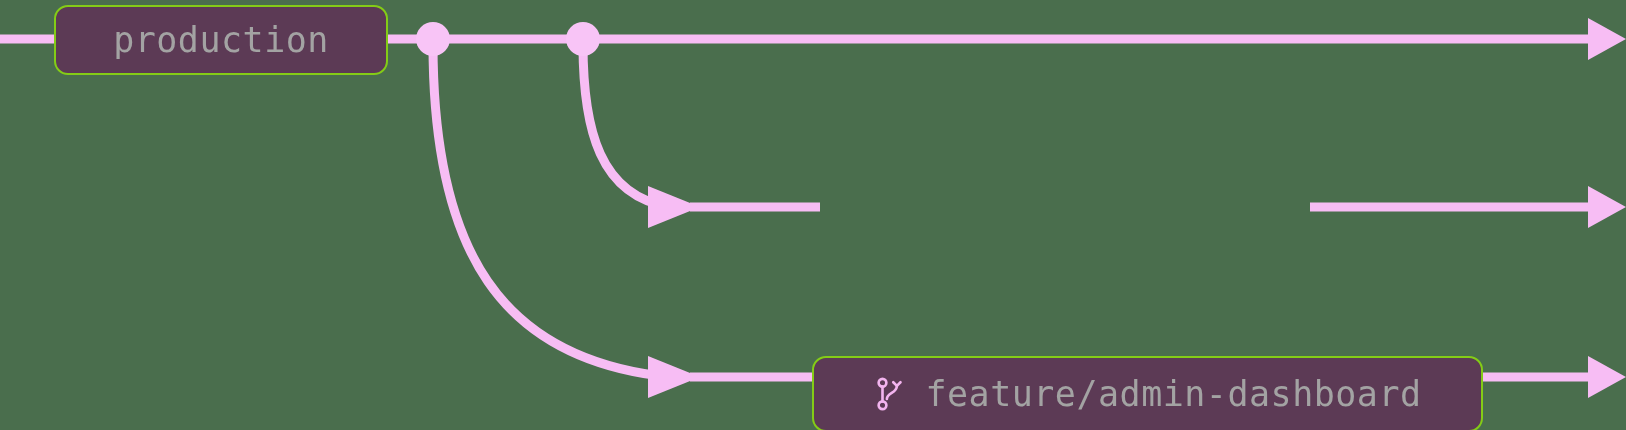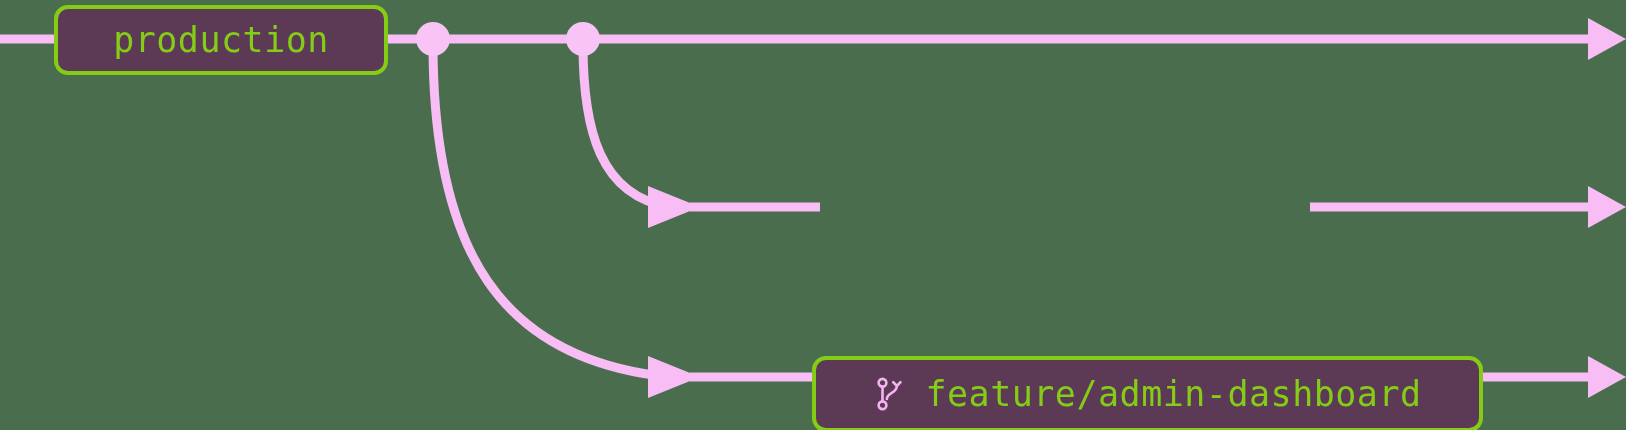--- a/index.html
+++ b/index.html
@@ -25,23 +25,23 @@
     height: 430px;
   }
   .branch-node {
     position: absolute;
     box-sizing: border-box;
     display: flex;
     align-items: center;
     justify-content: center;
     gap: 18px;
     background: #5c3a55;
-    border: 4px solid #84cc16;
+    border: 2px solid #84cc16;
     border-radius: 14px;
-    color: #84cc16;
+    color: #a3a3a3;
     font-size: 35px;
     letter-spacing: 0.5px;
     white-space: nowrap;
     user-select: none;
   }
   .branch-label {
     line-height: 1;
   }
   .branch-icon {
     display: inline-flex;

